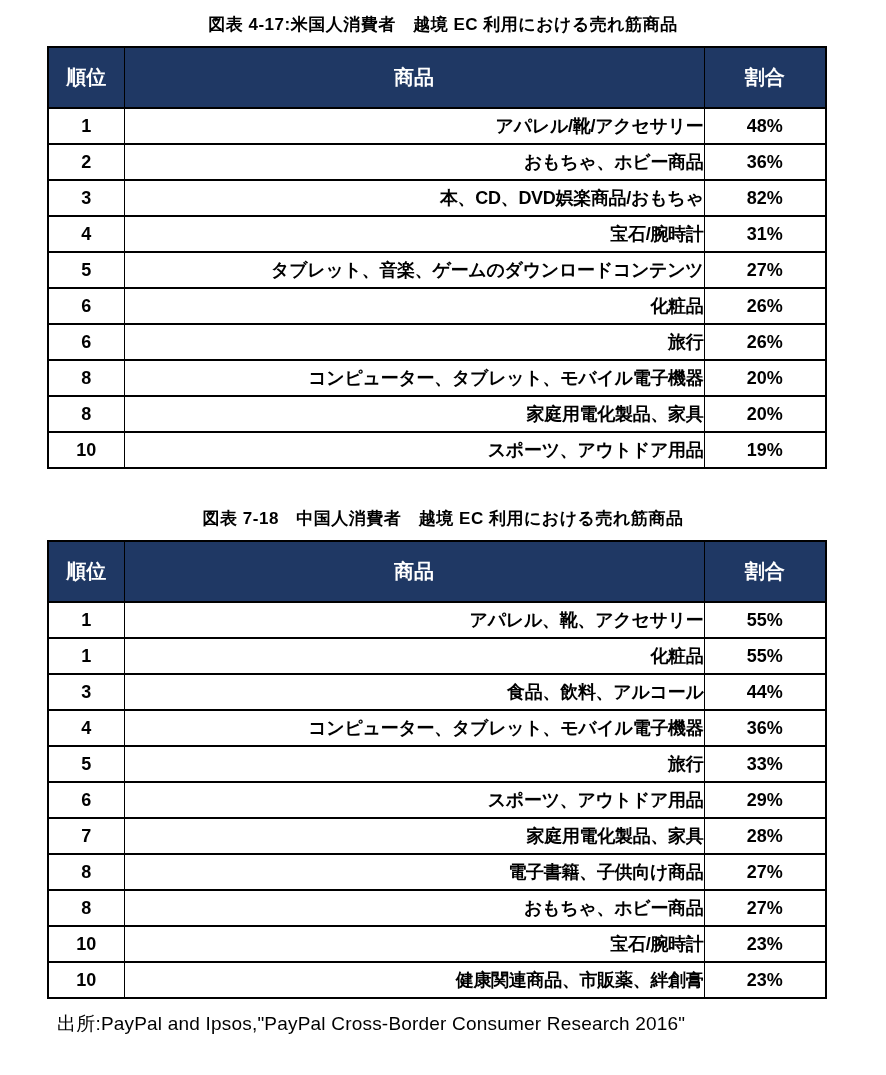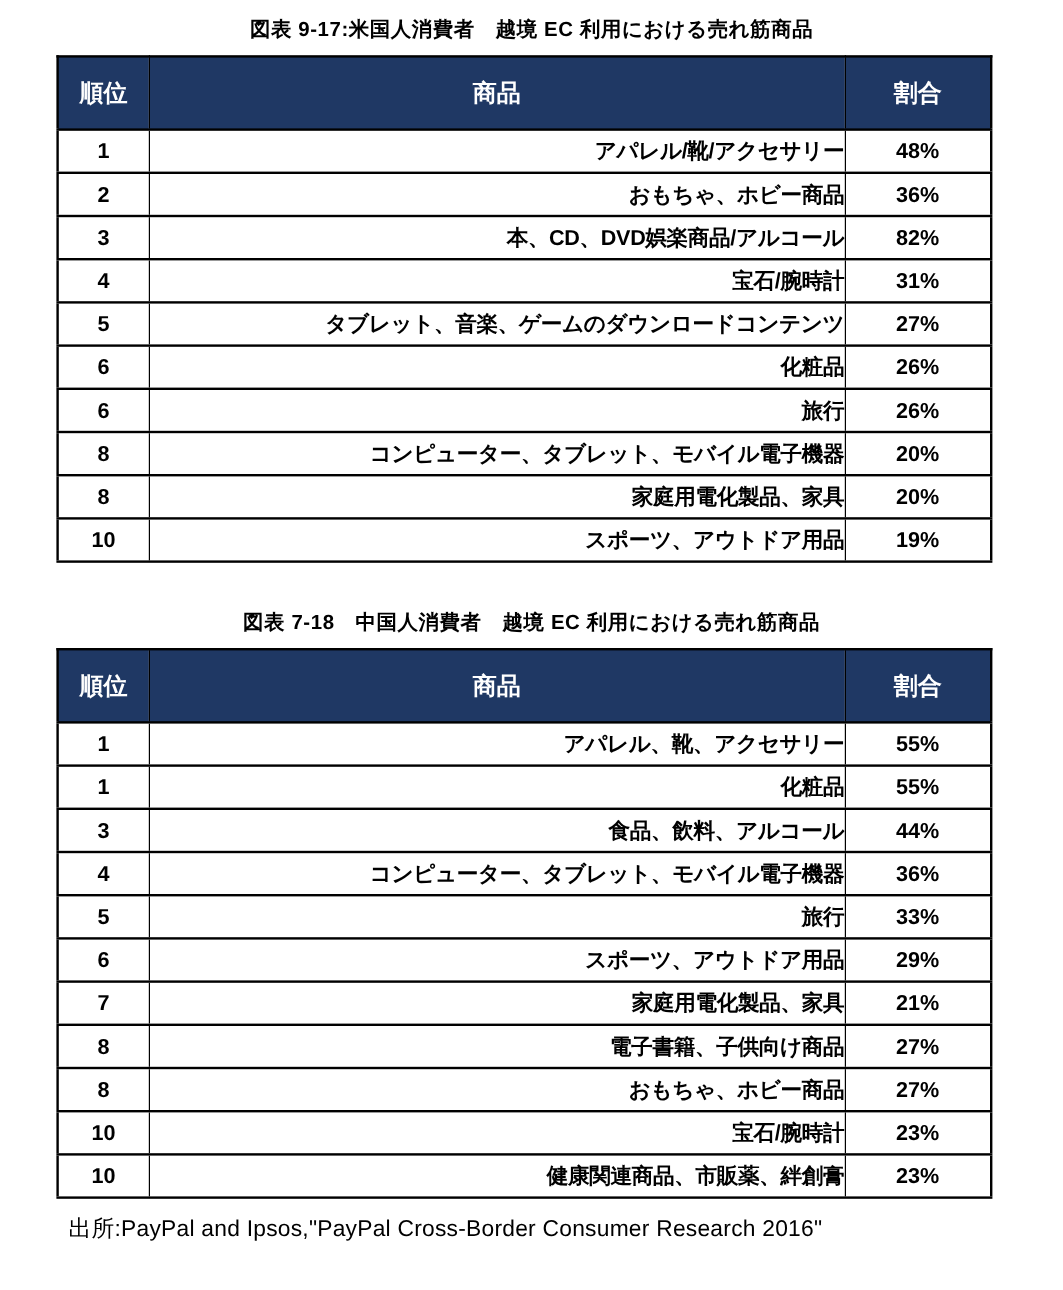--- a/index.html
+++ b/index.html
@@ -58,21 +58,21 @@
     margin: 12px 0 0 57px;
     font-size: 19px;
     letter-spacing: 0.2px;
   }
 </style>
 </head>
 <body>
 
 <div class="page">
 
-  <div class="fig-title">図表 9-17:米国人消費者　越境 EC 利用における売れ筋商品</div>
+  <div class="fig-title">図表 4-17:米国人消費者　越境 EC 利用における売れ筋商品</div>
 
   <table class="rank-table">
     <colgroup>
         <col class="c-rank">
         <col>
         <col class="c-share">
       </colgroup>
     <thead>
       <tr>
         <th>順位</th>
@@ -86,21 +86,21 @@
         <td class="product">アパレル/靴/アクセサリー</td>
         <td class="share">48%</td>
       </tr>
       <tr>
         <td class="rank">2</td>
         <td class="product">おもちゃ、ホビー商品</td>
         <td class="share">36%</td>
       </tr>
       <tr>
         <td class="rank">3</td>
-        <td class="product">本、CD、DVD娯楽商品/アルコール</td>
+        <td class="product">本、CD、DVD娯楽商品/おもちゃ</td>
         <td class="share">82%</td>
       </tr>
       <tr>
         <td class="rank">4</td>
         <td class="product">宝石/腕時計</td>
         <td class="share">31%</td>
       </tr>
       <tr>
         <td class="rank">5</td>
         <td class="product">タブレット、音楽、ゲームのダウンロードコンテンツ</td>
@@ -176,21 +176,21 @@
         <td class="share">33%</td>
       </tr>
       <tr>
         <td class="rank">6</td>
         <td class="product">スポーツ、アウトドア用品</td>
         <td class="share">29%</td>
       </tr>
       <tr>
         <td class="rank">7</td>
         <td class="product">家庭用電化製品、家具</td>
-        <td class="share">21%</td>
+        <td class="share">28%</td>
       </tr>
       <tr>
         <td class="rank">8</td>
         <td class="product">電子書籍、子供向け商品</td>
         <td class="share">27%</td>
       </tr>
       <tr>
         <td class="rank">8</td>
         <td class="product">おもちゃ、ホビー商品</td>
         <td class="share">27%</td>

